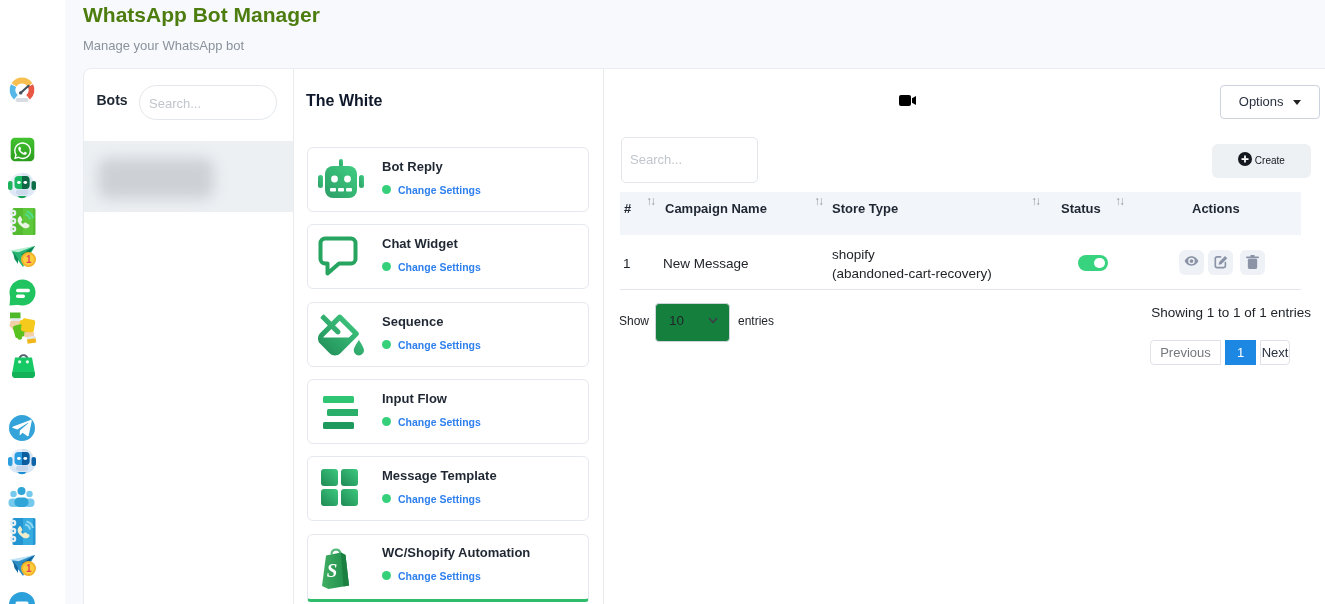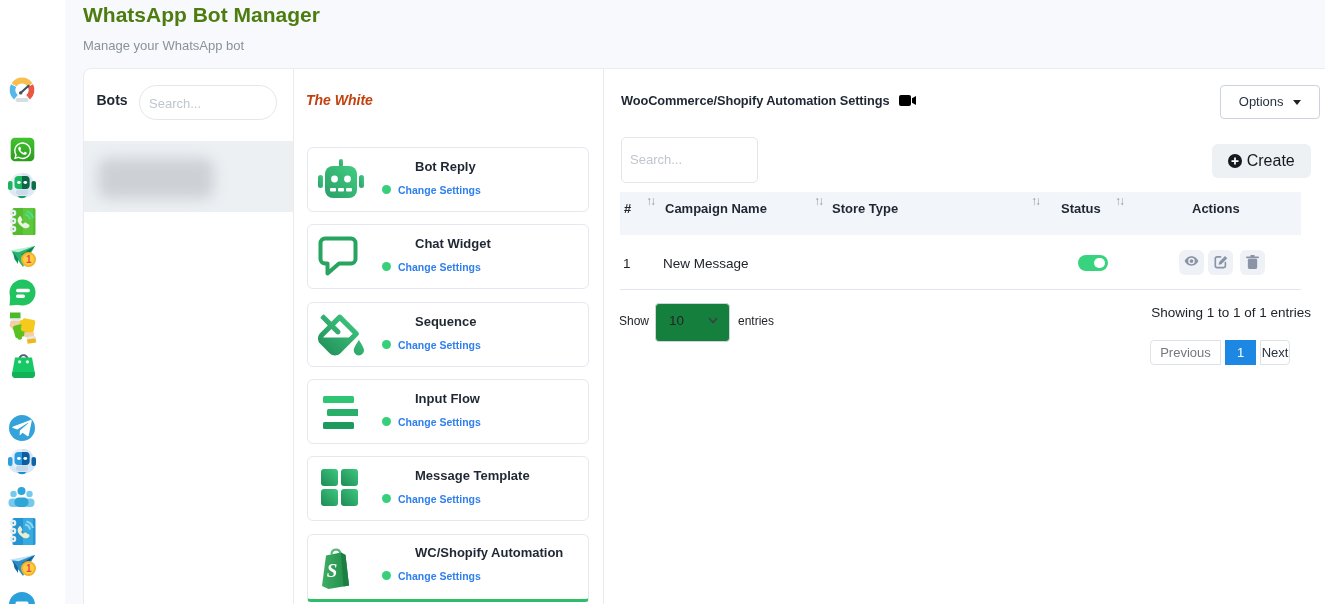--- a/index.html
+++ b/index.html
@@ -12,37 +12,37 @@
 .card { position:absolute; left:83px; top:68px; width:1250px; height:560px; background:#ffffff; border:1px solid #e9ecf1; border-radius:8px 8px 0 0; }
 
 .col-bots { position:absolute; left:0; top:0; width:210px; height:100%; border-right:1px solid #e9ecef; }
 .bots-label { position:absolute; left:12.5px; top:23px; font-size:14px; font-weight:bold; color:#1f2733; }
 .bots-search { position:absolute; left:55px; top:16px; width:138px; height:35px; border:1px solid #e3e7eb; border-radius:18px; background:#fff; }
 .bots-search span { position:absolute; left:9px; top:10px; font-size:13px; color:#c0c6cd; }
 .bot-item { position:absolute; left:0; top:72px; width:209px; height:71px; background:#edf0f3; }
 .bot-blob { position:absolute; left:14px; top:17px; width:116px; height:41px; background:#cdd1d6; border-radius:10px; filter:blur(7px); }
 
 .col-menu { position:absolute; left:210px; top:0; width:310px; height:100%; border-right:1px solid #e9ecef; }
-.menu-label { position:absolute; left:12px; top:22.5px; font-size:14px; font-weight:bold; color:#c2410c;font-style:italic; }
+.menu-label { position:absolute; left:12px; top:22.5px; font-size:16px; font-weight:bold; color:#0f172a; }
 .mcard { position:absolute; left:13px; width:282px; height:65px; background:#fff; border:1px solid #e5e8ee; border-radius:6px; }
 .mcard .ic { position:absolute; left:10px; top:10px; width:46px; height:44px; }
-.mcard .ttl { position:absolute; left:74px; top:10.5px; font-size:13px; font-weight:bold; color:#1f2733;margin-left:33px; }
+.mcard .ttl { position:absolute; left:74px; top:10.5px; font-size:13px; font-weight:bold; color:#1f2733; }
 .mcard .cs { position:absolute; left:74px; top:31.5px; }
 .cs .dot { display:inline-block; width:9px; height:9px; border-radius:50%; background:#36d07b; vertical-align:middle; margin-right:7px; }
 .cs .txt { font-size:10.5px; font-weight:bold; color:#2f80ed; vertical-align:middle; }
 .mcard.active { border-bottom:3px solid #2ebd6b; border-radius:6px 6px 4px 4px; }
 
 .col-main { position:absolute; left:520px; top:0; right:0; height:100%; }
 .wtitle { position:absolute; left:17px; top:24px; font-size:12.8px; letter-spacing:-0.1px; font-weight:bold; color:#1f2733; }
 .vicon { position:absolute; left:295px; top:26px; } .vicon svg { display:block; }
 .btn-options { position:absolute; left:616px; top:16px; width:100px; height:34px; border:1px solid #ccd3dd; border-radius:4px; background:#fff; font-size:13px; color:#2a3240; text-align:center; line-height:32px; }
 .btn-options .caret { display:inline-block; width:0; height:0; border-left:4px solid transparent; border-right:4px solid transparent; border-top:5px solid #222; vertical-align:middle; margin-left:6px; }
 .main-search { position:absolute; left:17px; top:68px; width:137px; height:46px; border:1px solid #e3e7eb; border-radius:5px; background:#fff; }
 .main-search span { position:absolute; left:8px; top:14px; font-size:13px; color:#c0c6cd; }
-.btn-create { position:absolute; left:608px; top:75px; width:99px; height:34px; background:#eef1f4; border-radius:6px; font-size:16px; color:#14191f; text-align:center; line-height:34px; }
+.btn-create { position:absolute; left:608px; top:75px; width:99px; height:34px; background:#eef1f4; border-radius:6px; font-size:10px; color:#14191f; text-align:center; line-height:34px; }
 
 .thead { position:absolute; left:16px; top:123px; width:681px; height:43px; background:#f2f5f9; }
 .th { position:absolute; font-size:13px; font-weight:bold; color:#1f2733; top:9px; }
 .sort { position:absolute; top:2px; font-size:12px; color:#939ca8; letter-spacing:-2px; }
 .trow { position:absolute; left:16px; top:166px; width:681px; height:55px; border-bottom:1px solid #e2e5ee; background:#fff; }
 .td { position:absolute; font-size:13.5px; color:#212529; }
 .toggle { position:absolute; left:458px; top:20px; width:29.5px; height:16px; background:#38d37f; border-radius:8px; }
 .toggle .knob { position:absolute; right:2.5px; top:2.6px; width:10.8px; height:10.8px; background:#fff; border-radius:50%; }
 .abtn { position:absolute; top:15px; width:25px; height:25px; background:#eef1f6; border-radius:6px; text-align:center; }
 .abtn svg { margin-top:5px; }
@@ -296,21 +296,20 @@
         <path d="M8 10.5 L23 7.5 L27.5 10 L31 40.5 L10.5 44 L4 41 Z" fill="url(#g6)"></path>
         <path d="M23 7.5 L27.5 10 L31 40.5 L25.5 41.5 Z" fill="#1b7f42"></path>
         <text x="14" y="32" font-family="Liberation Serif, serif" font-style="italic" font-weight="bold" font-size="19" fill="#fff" text-anchor="middle">S</text>
       </svg></div>
         <div class="ttl">WC/Shopify Automation</div>
         <div class="cs"><span class="dot"></span><span class="txt">Change Settings</span></div>
       </div>
   </div>
 
   <div class="col-main">
-    <div class="wtitle">WooCommerce/Shopify Automation Settings</div>
     <div class="vicon">
       <svg width="17" height="11" viewBox="0 0 17 11">
           <rect x="0" y="0" width="12" height="11" rx="2" fill="#000"></rect>
           <path d="M13 3.2 L17 1 L17 10 L13 7.8 Z" fill="#000"></path>
         </svg>
     </div>
     <div class="btn-options">Options <span class="caret"></span></div>
     <div class="main-search">
         <span>Search...</span>
       </div>
@@ -326,20 +325,21 @@
         <div class="sort" style="left:194px">↑↓</div>
       <div class="th" style="left:212px">Store Type</div>
         <div class="sort" style="left:411px">↑↓</div>
       <div class="th" style="left:441px">Status</div>
         <div class="sort" style="left:495px">↑↓</div>
       <div class="th" style="left:572px">Actions</div>
     </div>
     <div class="trow">
       <div class="td" style="left:3px; top:21px">1</div>
       <div class="td" style="left:43px; top:21px">New Message</div>
+      <div class="td" style="left:212px; top:11px; line-height:18.5px">shopify<br>(abandoned-cart-recovery)</div>
       <div class="toggle">
           <div class="knob"></div>
         </div>
       <div class="abtn" style="left:559px"><svg width="15" height="12" viewBox="0 0 16 12">
             <path d="M8 1 C4 1 1.5 4 .7 6 C1.5 8 4 11 8 11 C12 11 14.5 8 15.3 6 C14.5 4 12 1 8 1 Z M8 9.5 A3.5 3.5 0 1 1 8 2.5 A3.5 3.5 0 0 1 8 9.5 Z" fill="#8b94a6"></path>
             <circle cx="8" cy="6" r="2" fill="#8b94a6"></circle>
           </svg></div>
       <div class="abtn" style="left:588px"><svg width="14" height="14" viewBox="0 0 16 16">
             <path d="M13 8.6 V12.6 a1.9 1.9 0 0 1 -1.9 1.9 H3.4 A1.9 1.9 0 0 1 1.5 12.6 V4.1 A1.9 1.9 0 0 1 3.4 2.2 H7.5" stroke="#8b94a6" stroke-width="1.9" fill="none" stroke-linecap="round"></path>
             <path d="M5.9 8 L12.6 1.2 L15.2 3.8 L8.4 10.5 L5.2 11.2 Z" fill="#8b94a6"></path>

